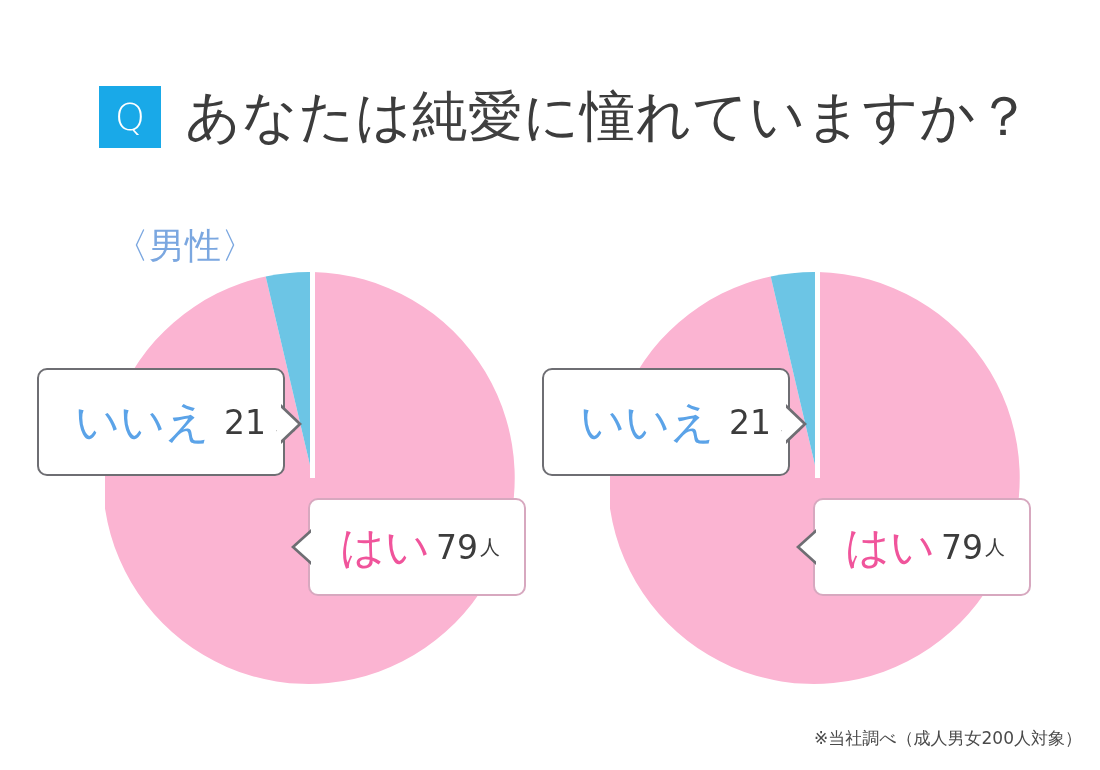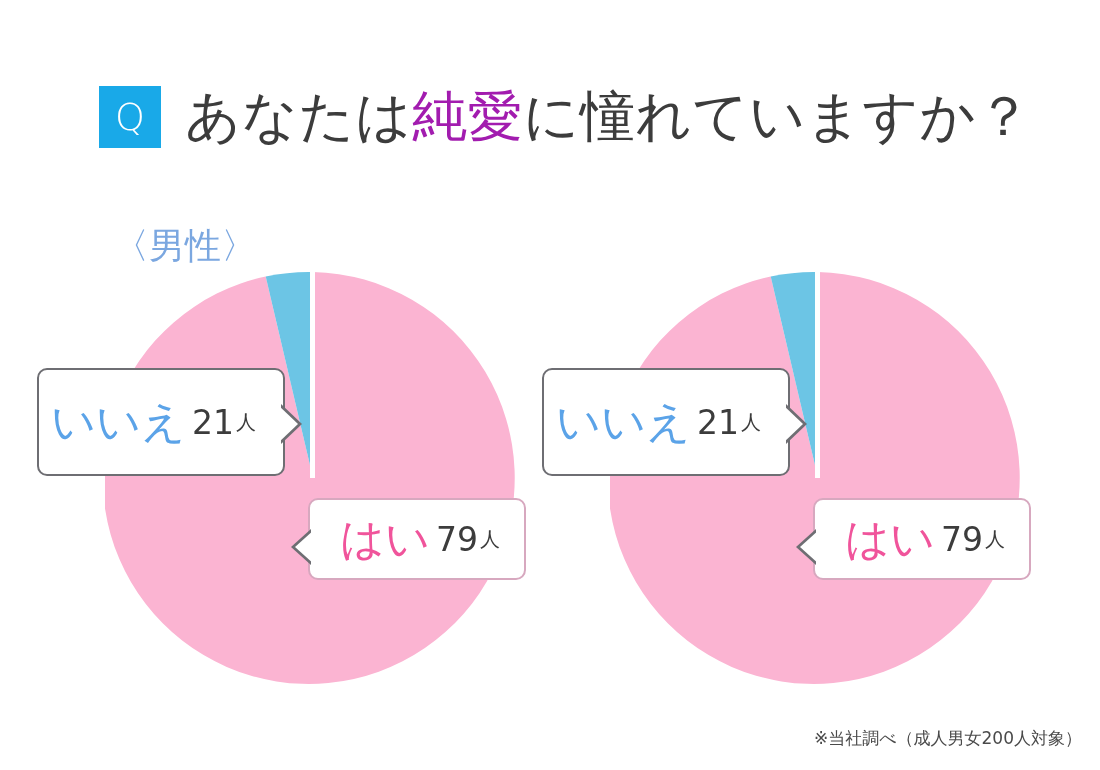--- a/index.html
+++ b/index.html
@@ -41,21 +41,21 @@
   }
   .title-text {
     margin-left: 24px;
     font-size: 55px;
     line-height: 1.05;
     color: #3C3C3C;
     letter-spacing: 0.5px;
     white-space: nowrap;
   }
   .title-text .hl {
-    color: #a21caf;
+    color: #404040;
   }
 
   
   .chart {
     position: absolute;
     top: 228px;
     width: 520px;
     height: 470px;
   }
   #chart-male   { left: 55px; }
@@ -109,23 +109,24 @@
     color: #3C3C3C;
     margin-left: 2px;
   }
 
   
   .callout-no {
     left: -18px;
     top: 140px;
     width: 248px;
     height: 108px;
-    padding: 0 12px;
+    padding: 0 36px;
     justify-content: flex-start;
     align-items: center;
+    gap: 8px;
   }
   .callout-no .ans { color: #5BA3E8; }
   .callout-no .tail,
   .callout-no .tail-fill {
     position: absolute;
     right: -19px;
     top: 34px;
     width: 0;
     height: 0;
     border-top: 20px solid transparent;
@@ -137,21 +138,21 @@
   .callout-no .tail-fill {
     right: -15px;
     border-left: 21px solid #ffffff;
   }
 
   
   .callout-yes {
     left: 253px;
     top: 270px;
     width: 218px;
-    height: 82px;
+    height: 98px;
     padding: 0 20px 0 30px;
     justify-content: flex-start;
     align-items: center;
     border-color: #D7A8BF;
   }
   .callout-yes .ans { color: #F0549B; }
   .callout-yes .tail,
   .callout-yes .tail-fill {
     position: absolute;
     left: -19px;

